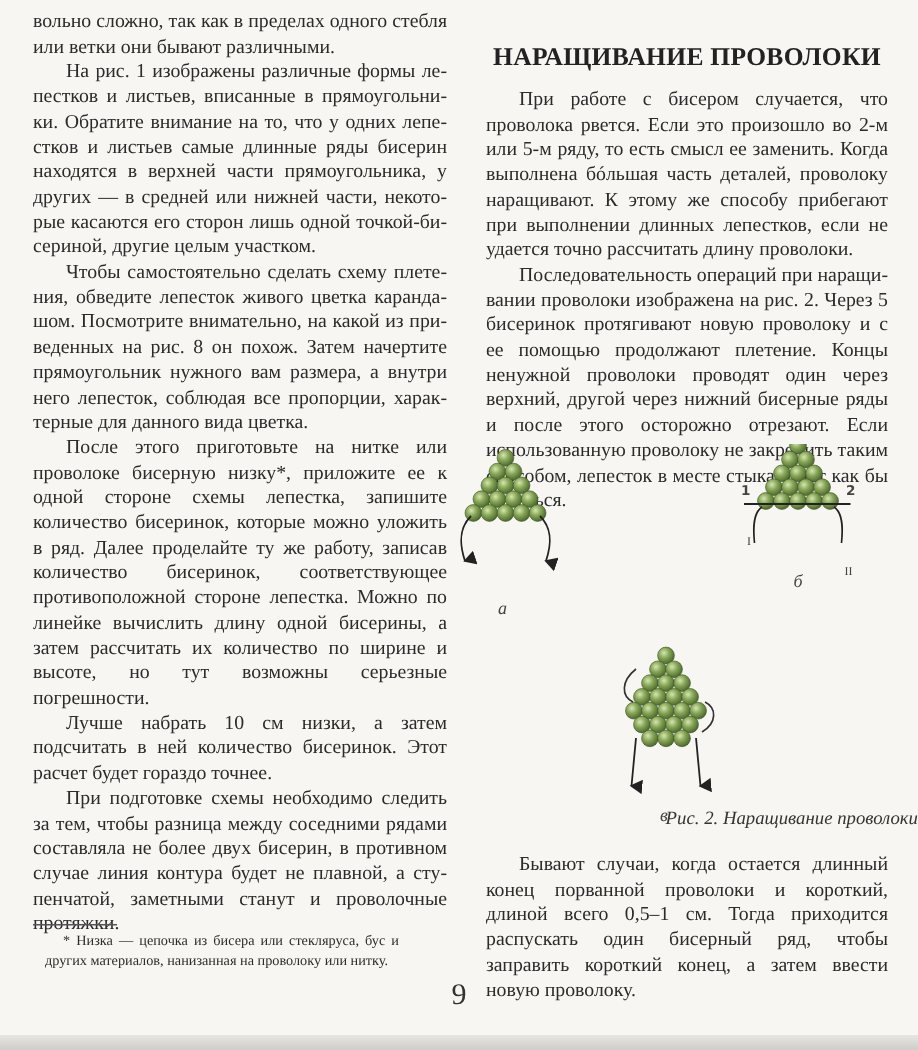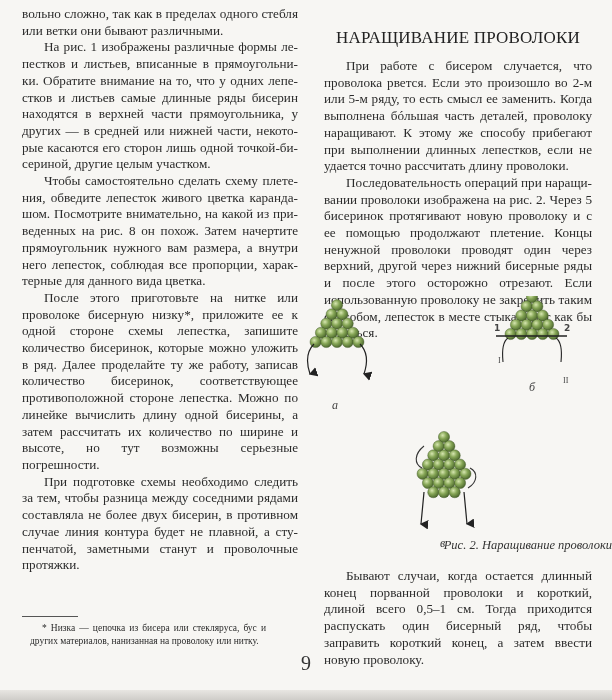--- a/index.html
+++ b/index.html
@@ -19,21 +19,21 @@
     line-height:16.7px;
     text-align:justify;
     hyphens:manual;
   }
   p.indent { text-indent:22px; }
   p.cont { text-indent:0; }
   h2 {
     margin:22px 0 10px 0;
     text-align:center;
     font-size:17px;
-    font-weight:normal;
+    font-weight:bold;
     letter-spacing:0.2px;
     color:#222;
   }
   .footnote-rule {
     position:absolute; left:22px; top:616px;
     width:56px; border-top:1px solid #555;
   }
   .footnote {
     position:absolute; left:30px; top:622px; width:236px;
     font-size:9.5px; line-height:13px; text-align:justify;
@@ -64,20 +64,21 @@
   }
 </style>
 </head>
 <body>
 
 <div class="col col-left">
   <p class="cont">вольно сложно, так как в пределах одного стеб­ля или ветки они бывают различными.</p>
   <p class="indent">На рис. 1 изображены различные формы ле­пестков и листьев, вписанные в прямоугольни­ки. Обратите внимание на то, что у одних лепе­стков и листьев самые длинные ряды бисерин находятся в верхней части прямоугольника, у других — в средней или нижней части, некото­рые касаются его сторон лишь одной точкой-би­сериной, другие целым участком.</p>
   <p class="indent">Чтобы самостоятельно сделать схему плете­ния, обведите лепесток живого цветка каранда­шом. Посмотрите внимательно, на какой из при­веденных на рис. 8 он похож. Затем начертите прямоугольник нужного вам размера, а внутри него лепесток, соблюдая все пропорции, харак­терные для данного вида цветка.</p>
   <p class="indent">После этого приготовьте на нитке или прово­локе бисерную низку*, приложите ее к одной стороне схемы лепестка, запишите количество бисеринок, которые можно уложить в ряд. Далее проделайте ту же работу, записав количество бисеринок, соответ­ствующее противоположной стороне лепестка. Можно по линейке вычислить длину одной бисе­рины, а затем рассчитать их количество по ширине и высоте, но тут возможны серьезные погрешности.</p>
+  <p class="indent">Лучше набрать 10 см низки, а затем подсчитать в ней количество бисеринок. Этот расчет будет го­раздо точнее.</p>
   <p class="indent">При подготовке схемы необходимо следить за тем, чтобы разница между соседними рядами составляла не более двух бисерин, в противном случае линия контура будет не плавной, а сту­пенчатой, заметными станут и проволочные протяжки.</p>
 </div>
 
 <div class="footnote-rule"></div>
 <div class="footnote">* Низка — цепочка из бисера или стекляруса, бус и других материалов, нанизанная на проволоку или нитку.</div>
 
 <div class="col col-right">
   <h2>НАРАЩИВАНИЕ ПРОВОЛОКИ</h2>
   <p class="indent">При работе с бисером случается, что проволо­ка рвется. Если это произошло во 2-м или 5-м ряду, то есть смысл ее заменить. Когда выполне­на бóльшая часть деталей, проволоку наращива­ют. К этому же способу прибегают при выполне­нии длинных лепестков, если не удается точно рассчитать длину проволоки.</p>
   <p class="indent">Последовательность операций при наращи­вании проволоки изображена на рис. 2. Через 5 бисеринок протягивают новую проволоку и с ее помощью продолжают плетение. Концы ненуж­ной проволоки проводят один через верхний, дру­гой через нижний бисерные ряды и после этого осторожно отрезают. Если использованную про­волоку не закрепить таким способом, лепесток в месте стыка будет как бы ломаться.</p>

